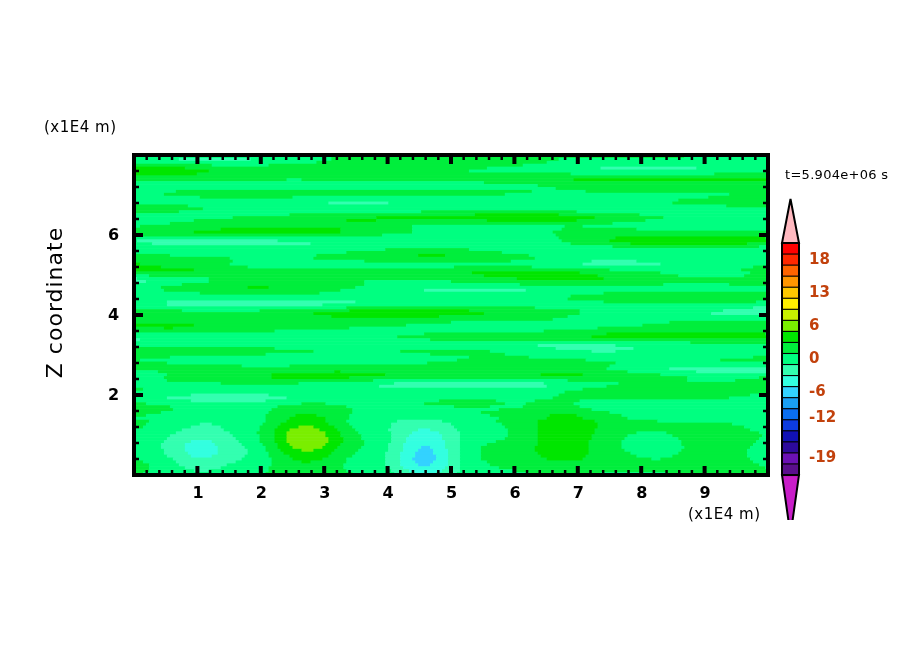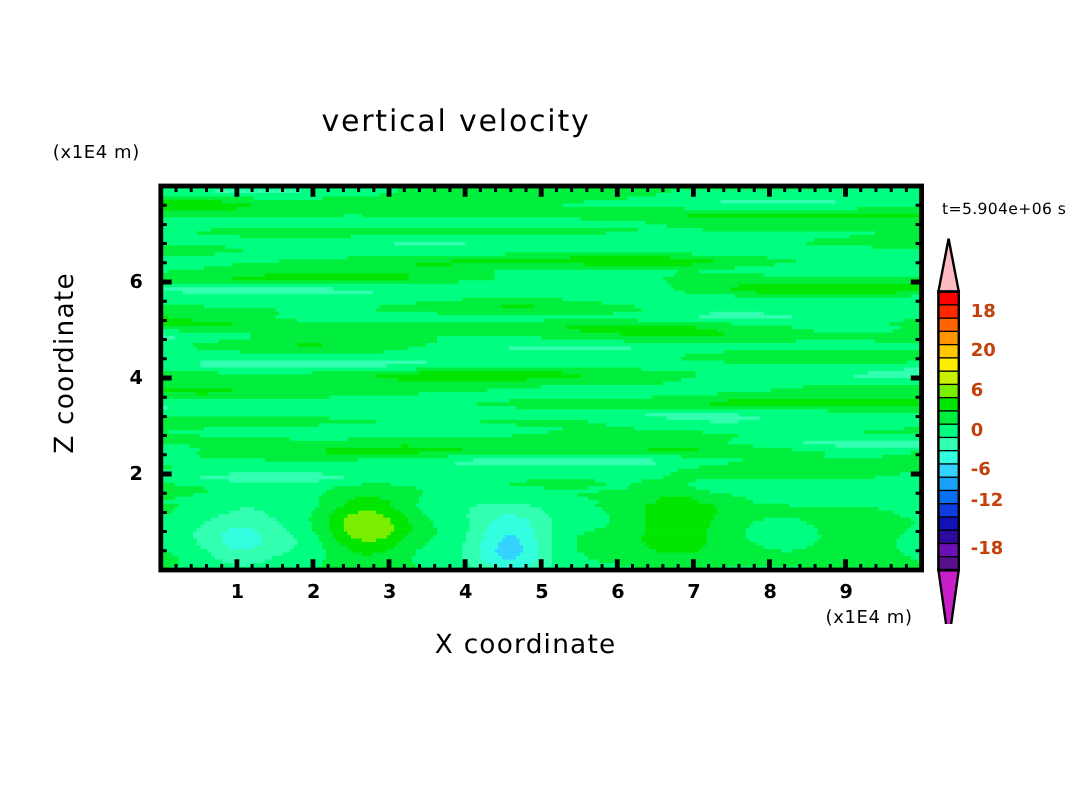--- a/index.html
+++ b/index.html
@@ -39,31 +39,29 @@
   svg{display:block;}
   #field-svg{position:absolute;left:134px;top:155px;}
   #axes-svg{position:absolute;left:118px;top:140px;}
   #cbar-svg{position:absolute;left:776px;top:198px;}
 </style>
 </head>
 <body>
 
 <div id="root">
 
-  <div class="txt" id="plot-title">vertical velocity</div>
 
   <div class="txt" id="y-unit-label">(x1E4 m)</div>
 
   <div class="txt" id="x-unit-label">(x1E4 m)</div>
 
   <div class="txt" id="timestamp-label">t=5.904e+06 s</div>
 
   <div class="txt" id="y-axis-title">Z coordinate</div>
 
-  <div class="txt" id="x-axis-title">X coordinate</div>
 
   <svg id="field-svg" width="634" height="320">
       <rect x="0.00" y="0.00" width="197.98" height="3.51" fill="#00ff80"></rect>
       <rect x="197.38" y="0.00" width="353.49" height="3.51" fill="#00ee3c"></rect>
       <rect x="550.26" y="0.00" width="84.34" height="3.51" fill="#00ff80"></rect>
       <rect x="0.00" y="2.91" width="45.46" height="3.51" fill="#00ff80"></rect>
       <rect x="44.86" y="2.91" width="72.37" height="3.51" fill="#33ffb0"></rect>
       <rect x="116.63" y="2.91" width="81.35" height="3.51" fill="#00ff80"></rect>
       <rect x="197.38" y="2.91" width="227.88" height="3.51" fill="#00ee3c"></rect>
       <rect x="424.66" y="2.91" width="209.94" height="3.51" fill="#00ff80"></rect>
@@ -975,19 +973,19 @@
     <div class="tick-label" style="left: 382.6px; top: 483px;">4</div>
     <div class="tick-label" style="left: 446px; top: 483px;">5</div>
     <div class="tick-label" style="left: 509.4px; top: 483px;">6</div>
     <div class="tick-label" style="left: 572.8px; top: 483px;">7</div>
     <div class="tick-label" style="left: 636.2px; top: 483px;">8</div>
     <div class="tick-label" style="left: 699.6px; top: 483px;">9</div>
     <div class="tick-label" style="left: 108px; top: 385px;">2</div>
     <div class="tick-label" style="left: 108px; top: 305px;">4</div>
     <div class="tick-label" style="left: 108px; top: 225px;">6</div>
     <div class="cbar-label" style="left: 809px; top: 249.571px;">18</div>
-    <div class="cbar-label" style="left: 809px; top: 282.714px;">20</div>
+    <div class="cbar-label" style="left: 809px; top: 282.714px;">13</div>
     <div class="cbar-label" style="left: 809px; top: 315.857px;">6</div>
     <div class="cbar-label" style="left: 809px; top: 349px;">0</div>
     <div class="cbar-label" style="left: 809px; top: 382.143px;">-6</div>
     <div class="cbar-label" style="left: 809px; top: 408px;">-12</div>
-    <div class="cbar-label" style="left: 809px; top: 448.429px;">-18</div>
+    <div class="cbar-label" style="left: 809px; top: 448.429px;">-19</div>
   </div>
 
 </body></html>

